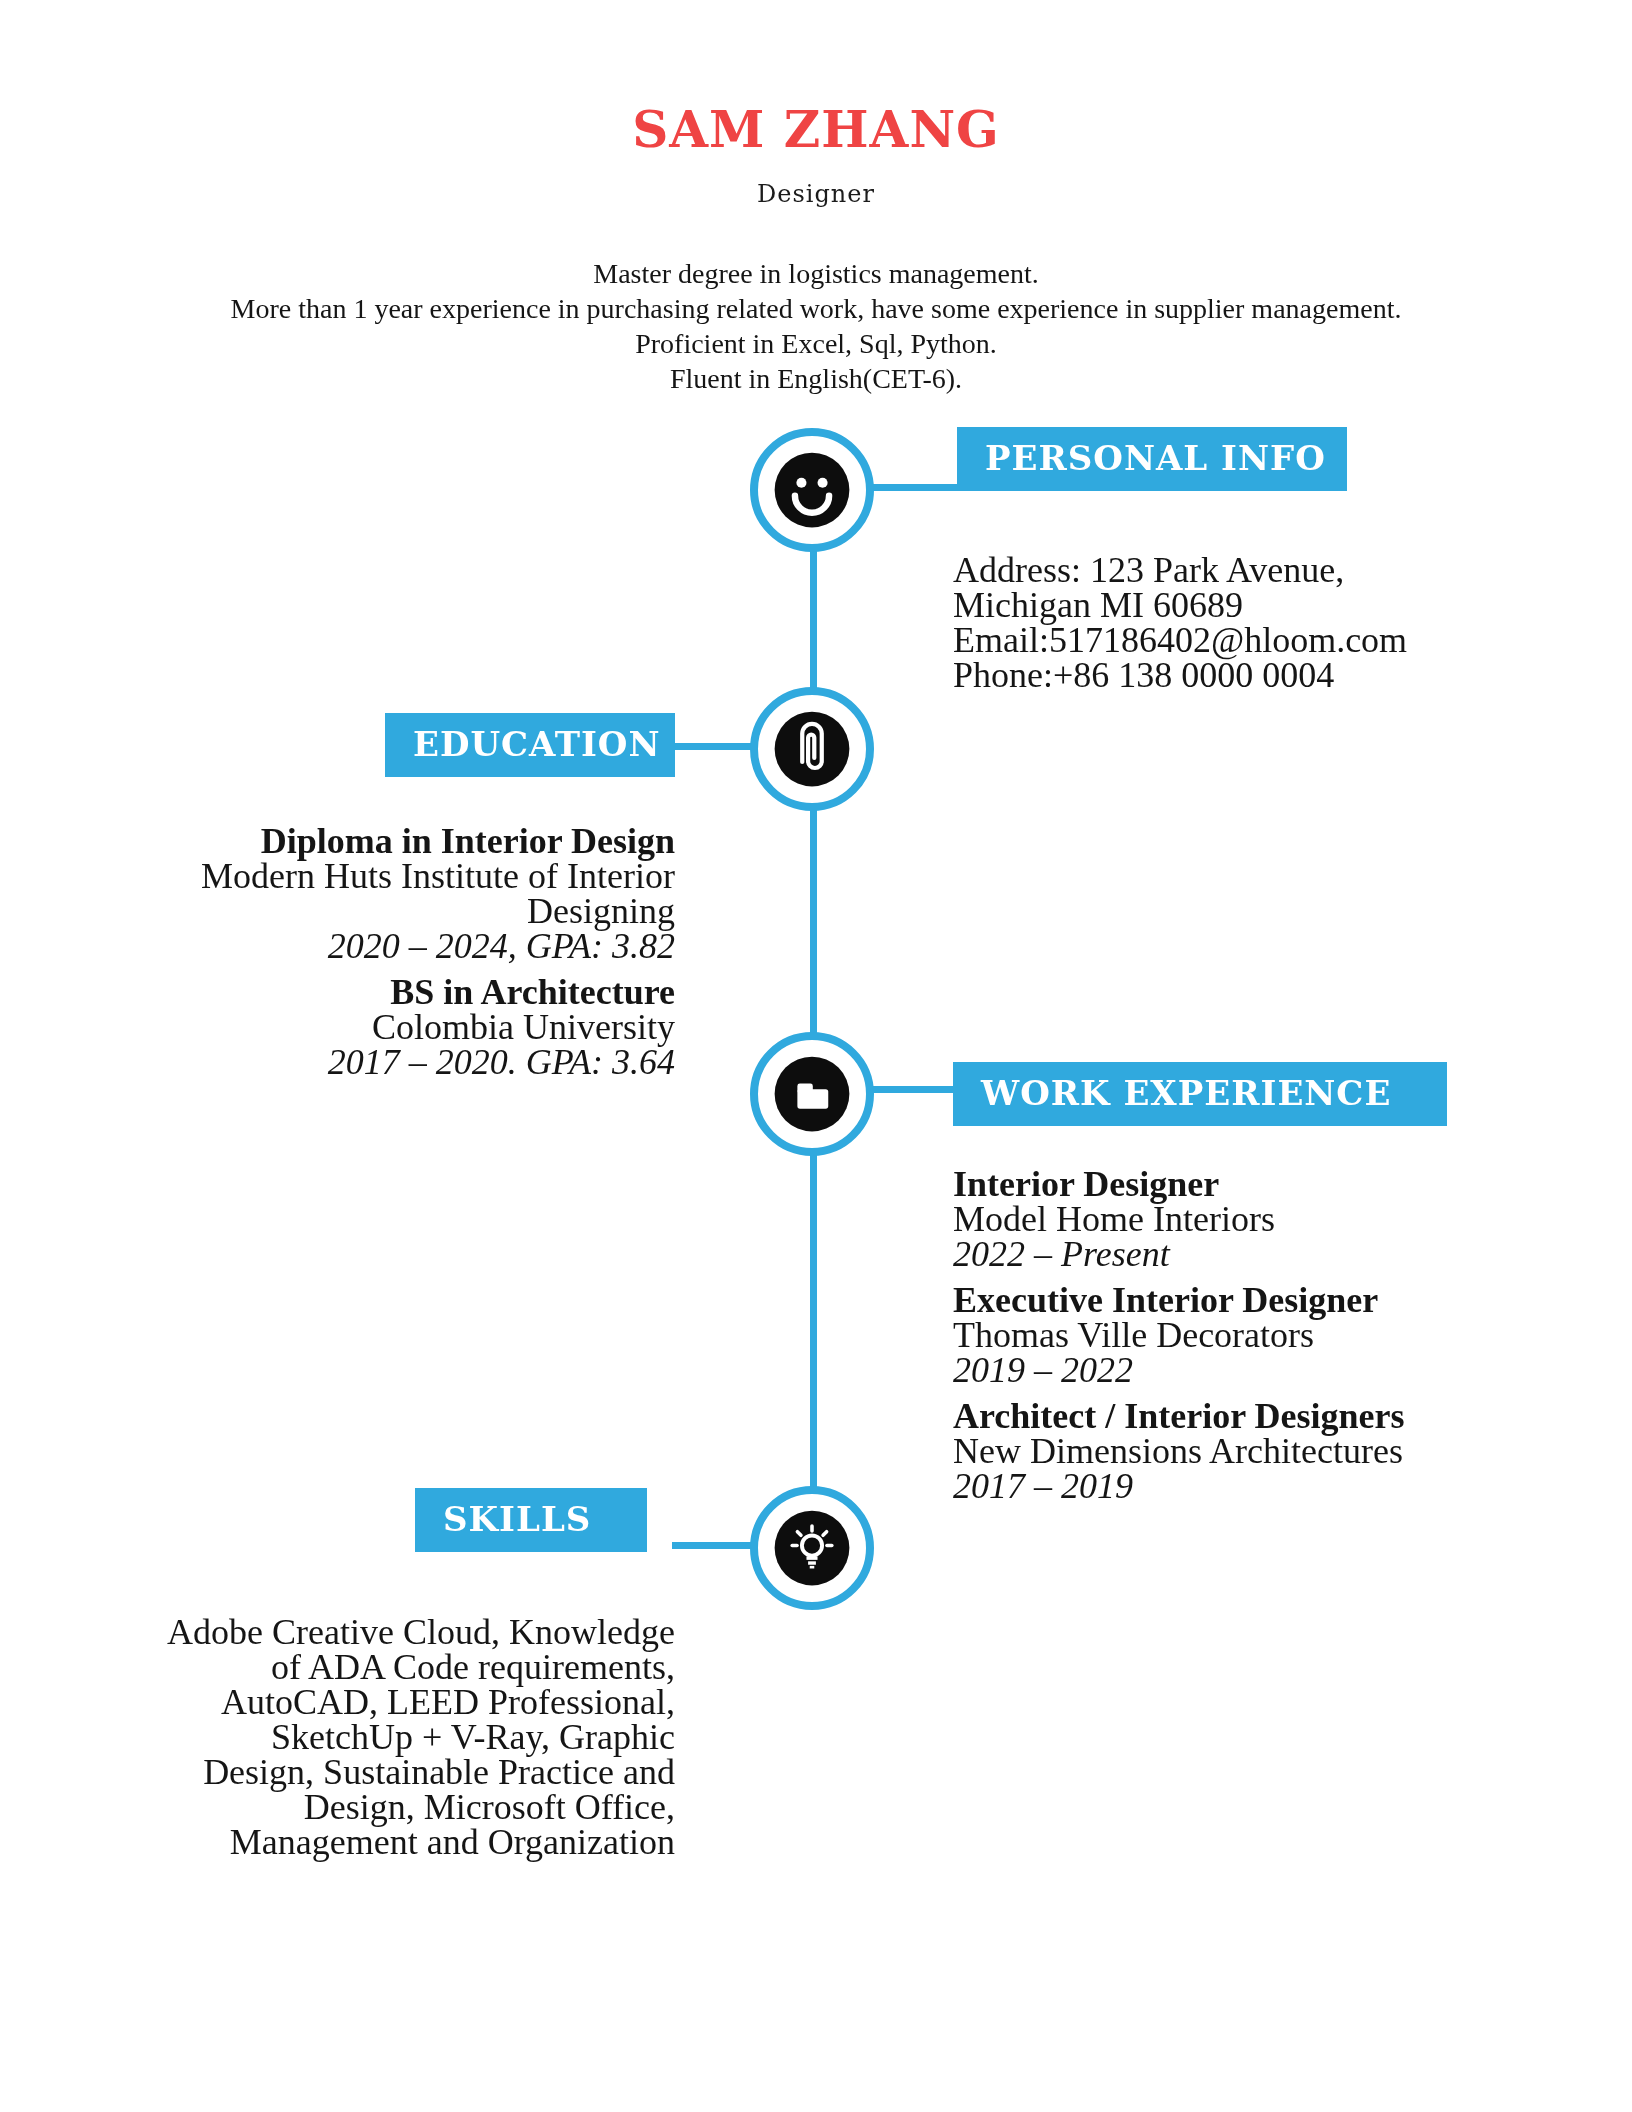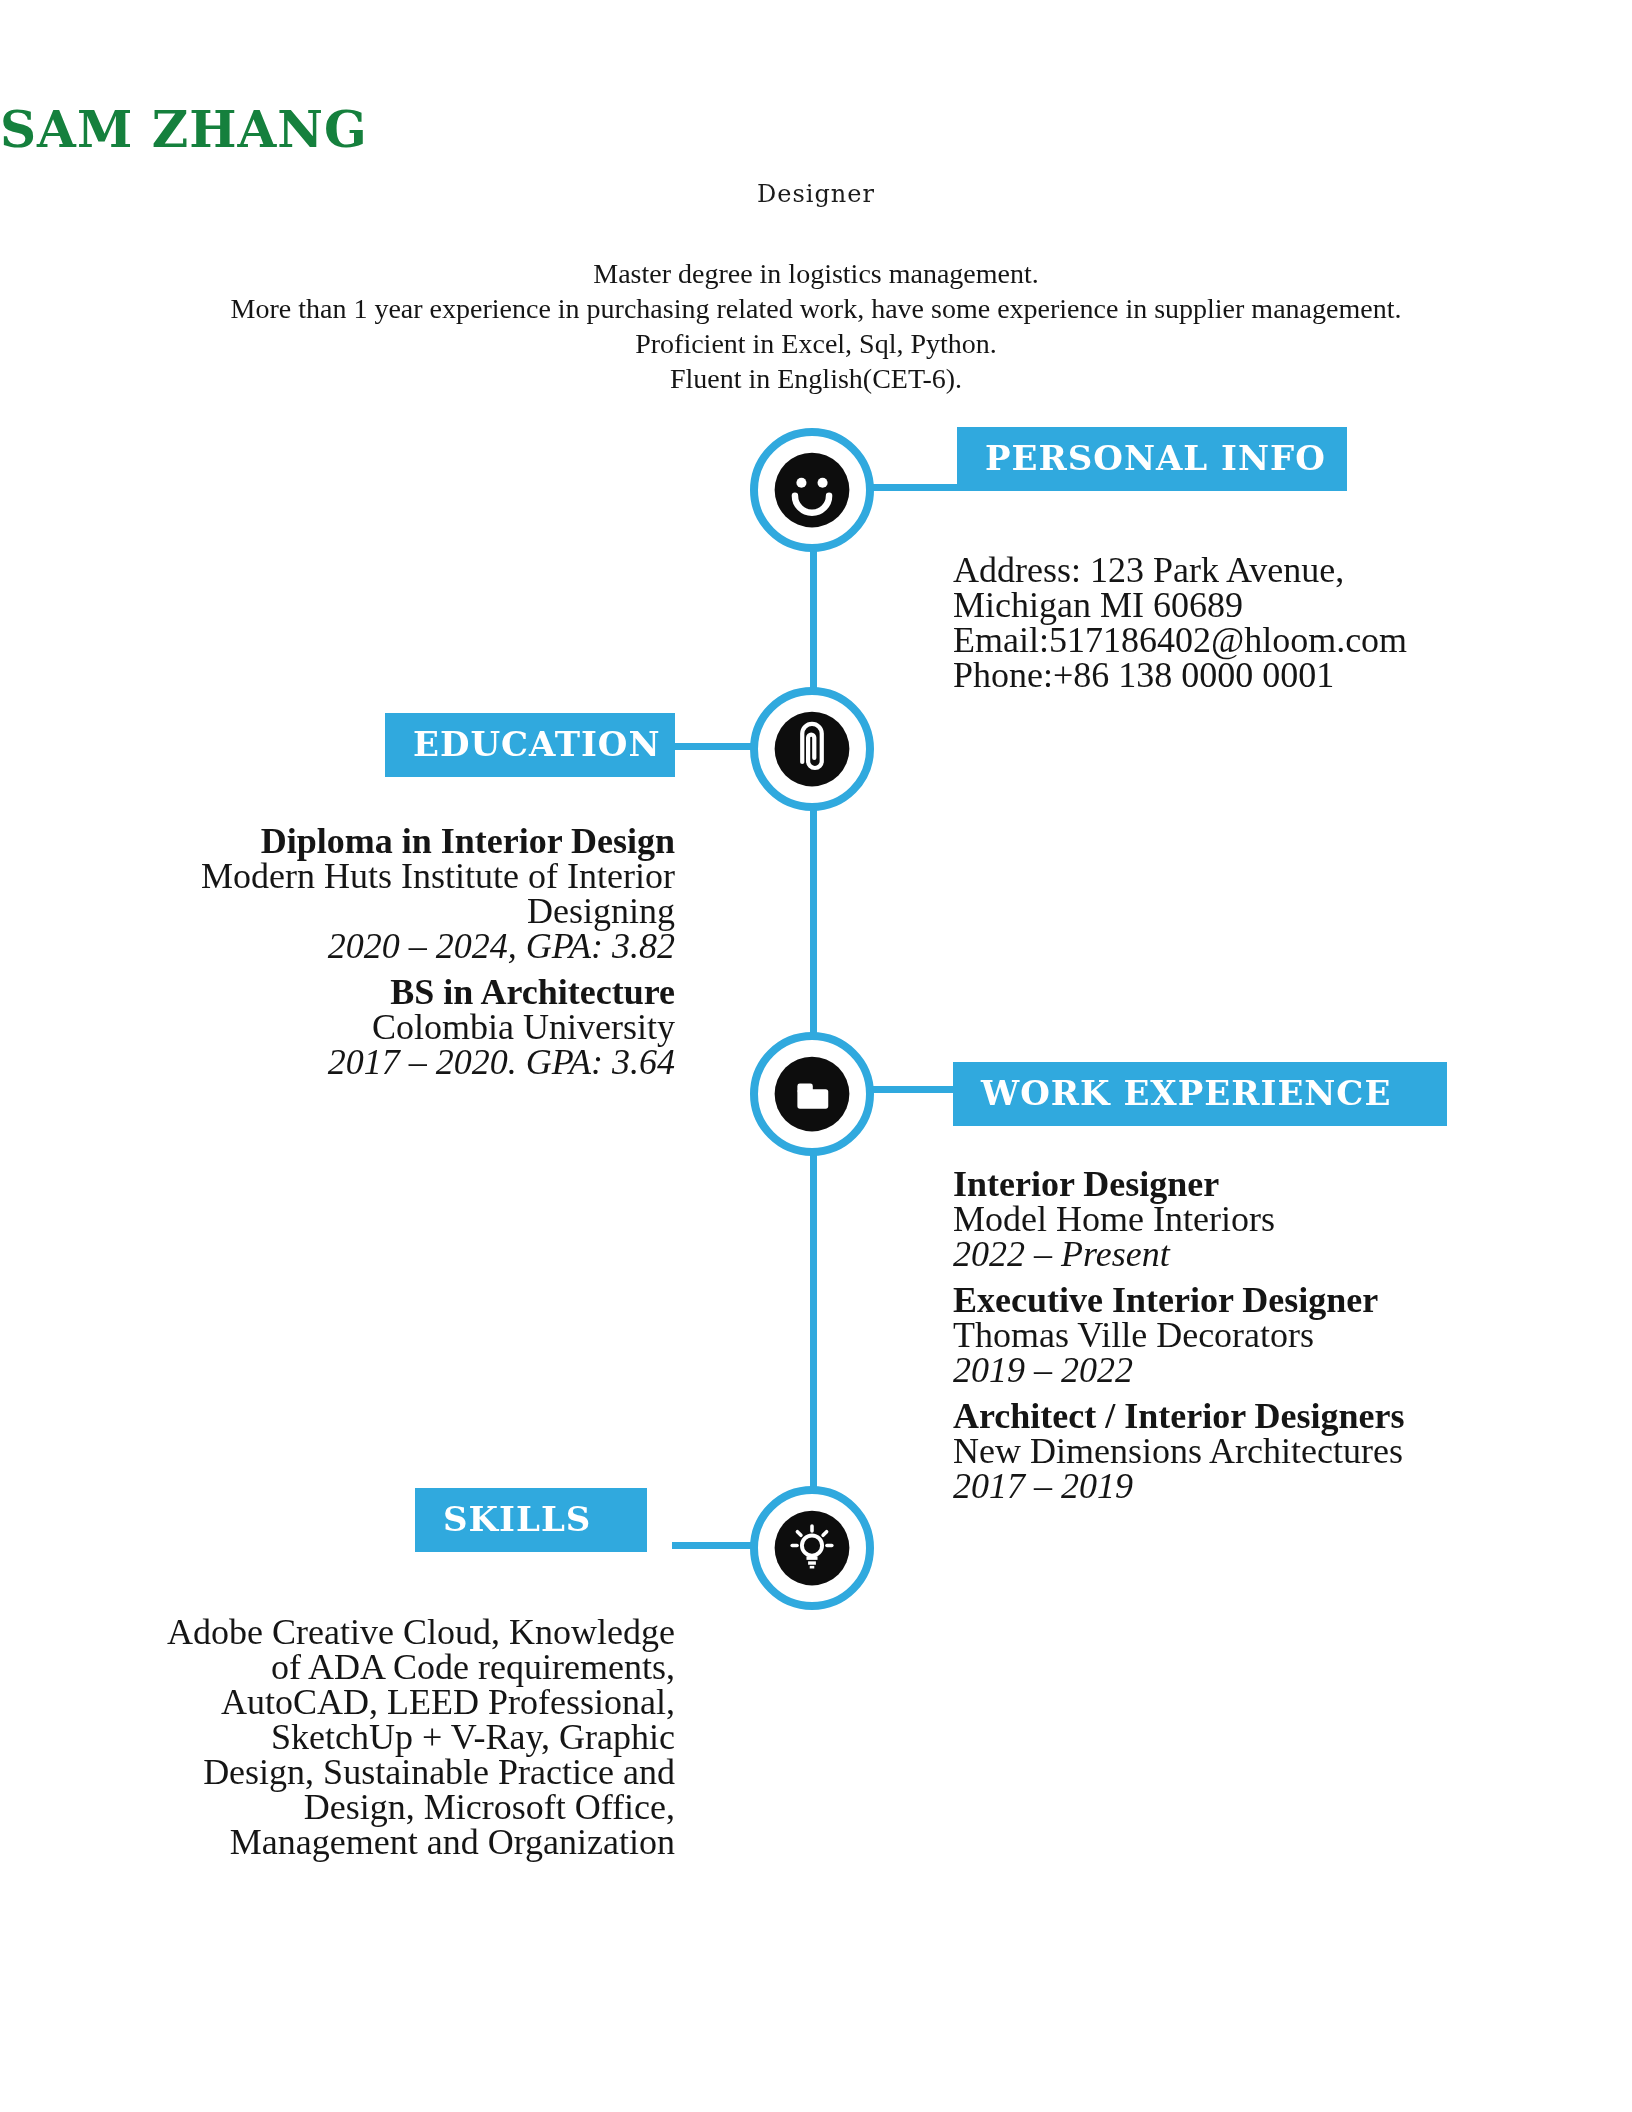--- a/index.html
+++ b/index.html
@@ -4,23 +4,23 @@
 <style>
   :root { --accent:#30a9de; --ink:#1a1a1a; }
   * { margin:0; padding:0; box-sizing:border-box; }
   html,body { background:#ffffff; }
   .page {
     position:relative; width:1632px; height:2112px; background:#fff;
     font-family:"Liberation Serif", serif; color:var(--ink); overflow:hidden;
   }
   
   .name {
-    position:absolute; top:100px; left:0; width:100%; text-align:left;
+    position:absolute; top:100px; left:0; width:100%; text-align:center;
     font-family:"DejaVu Serif", serif; font-weight:bold; font-size:50px;
-    letter-spacing:1px; color:#15803d;
+    letter-spacing:1px; color:#ef4444;
   }
   .subtitle {
     position:absolute; top:180px; left:0; width:100%; text-align:center;
     font-family:"DejaVu Serif", serif; font-size:24px; letter-spacing:1px; color:#1c1c1c;
   }
   .summary {
     position:absolute; top:256px; left:0; width:100%; text-align:center;
     font-size:28px; line-height:35px; color:#151515;
   }
   
@@ -126,21 +126,21 @@
 
   <div class="hdr hdr-pi">PERSONAL INFO</div>
   <div class="hdr hdr-edu">EDUCATION</div>
   <div class="hdr hdr-work">WORK EXPERIENCE</div>
   <div class="hdr hdr-skills">SKILLS</div>
 
   <div class="pi-block body-text">
     <div>Address: 123 Park Avenue,</div>
     <div>Michigan MI 60689</div>
     <div>Email:517186402@hloom.com</div>
-    <div>Phone:+86 138 0000 0001</div>
+    <div>Phone:+86 138 0000 0004</div>
   </div>
 
   <div class="edu-block body-text">
     <div class="entry">
       <div class="entry-title">Diploma in Interior Design</div>
       <div class="entry-org">Modern Huts Institute of Interior Designing</div>
       <div class="entry-dates">2020 – 2024, GPA: 3.82</div>
     </div>
     <div class="entry">
       <div class="entry-title">BS in Architecture</div>

